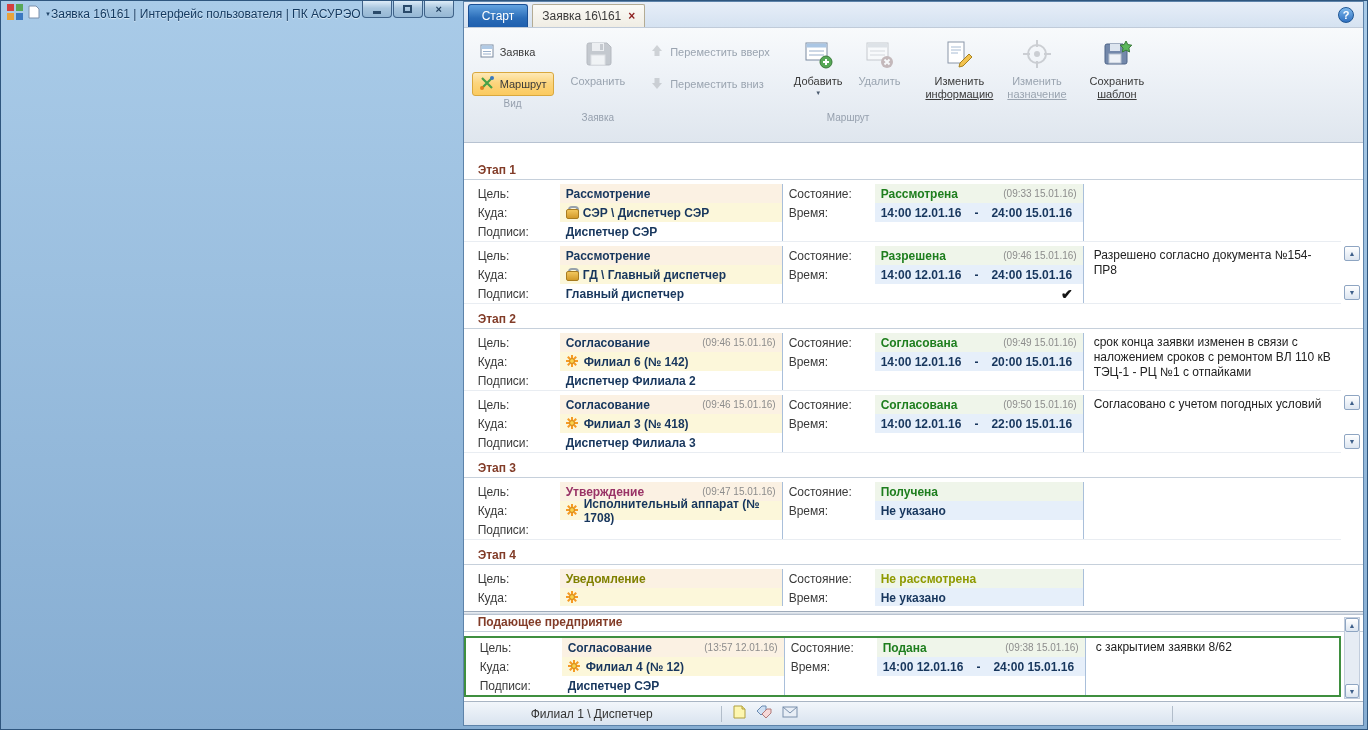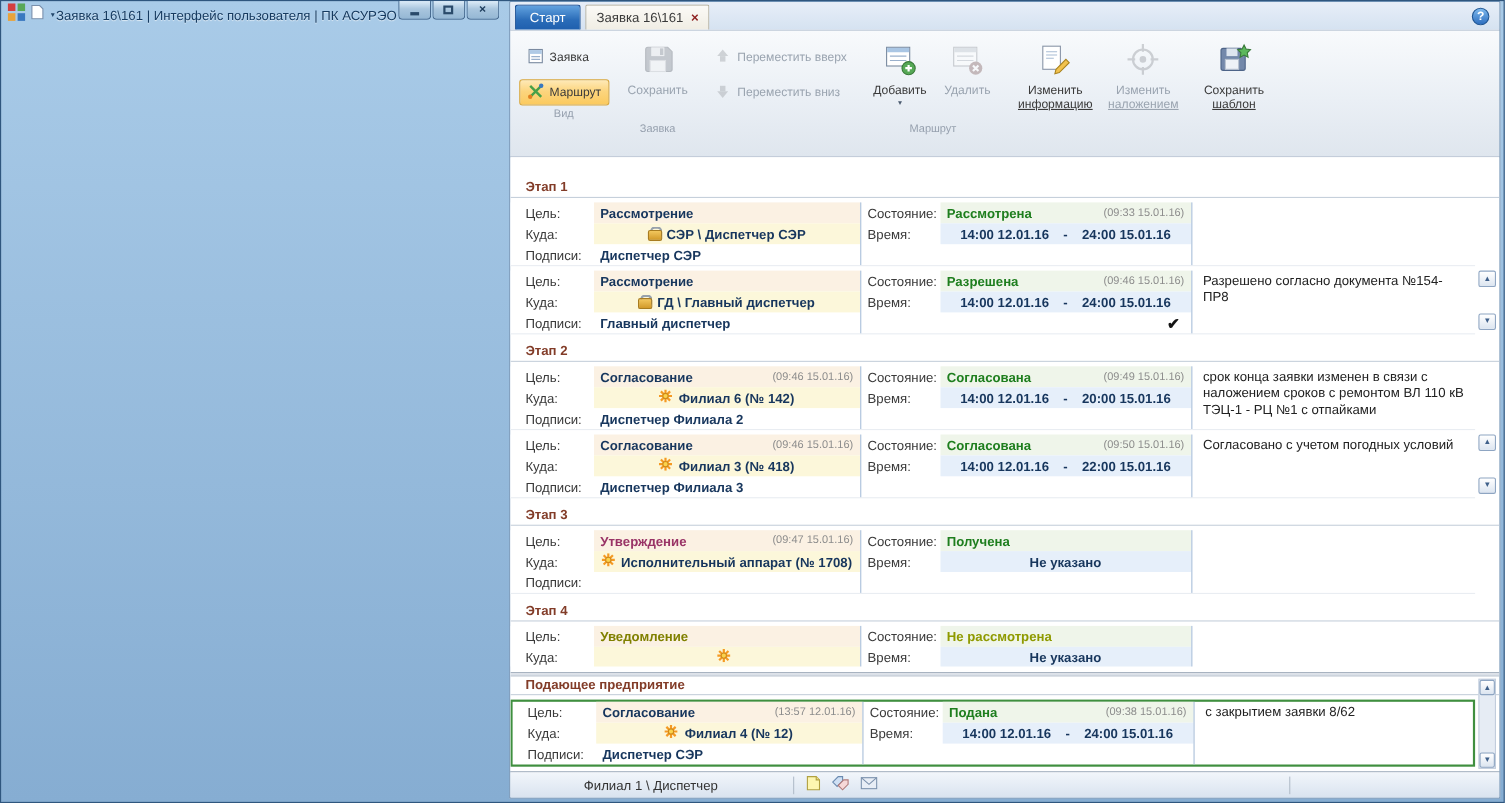--- a/index.html
+++ b/index.html
@@ -54,24 +54,24 @@
   .stage{margin-top:8px;}
   .stage:first-child{margin-top:20px;}
   .stage-title{font-size:12px;font-weight:bold;color:#823c28;padding:0 0 2px 14px;border-bottom:1px solid #c6d0db;}
   .stage-rows{position:relative;padding:4px 22px 0 0;}
   .rrow{display:flex;position:relative;margin-bottom:4px;border-bottom:1px solid #e9edf2;background:#fff;}
   .rrow.selected{border:2px solid #3f8f3f;margin-bottom:2px;}
   .col-left{width:318px;flex:none;}
   .col-mid{width:300px;flex:none;}
   .vsep{width:1px;flex:none;background:#a9bfda;}
   .col-comment{flex:1;padding:2px 10px;font-size:12px;color:#222;line-height:15px;}
-  .line{display:flex;align-items:center;height:19px;}
+  .line{display:flex;align-items:center;height:19px;gap:20px;}
   .lbl{width:76px;padding-left:14px;font-size:12px;color:#3a3a3a;flex:none;}
   .col-mid .lbl{width:72px;padding-left:6px;}
-  .cell{flex:1;height:19px;display:flex;align-items:center;padding:0 6px;justify-content:center;}
+  .cell{flex:1;height:19px;display:flex;align-items:center;padding:0 6px;}
   .goal-cell{background:#fbf1e3;justify-content:space-between;}
   .where-cell{background:#fcf7da;gap:6px;}
   .state-cell{background:#eff5ea;justify-content:space-between;}
   .time-cell{background:#e6effa;}
   .goal-val{font-weight:bold;font-size:12px;color:#17365d;}
   .goal-val.plum{color:#993366;}
   .goal-val.olive{color:#808000;}
   .where-val{font-weight:bold;font-size:12px;color:#17365d;}
   .signs-val{font-weight:bold;font-size:12px;color:#17365d;padding-left:6px;}
   .state-val{font-weight:bold;font-size:12px;color:#1e7e1e;}
@@ -246,21 +246,21 @@
           </button>
           <button class="bbtn disabled">
             <span><svg width="32" height="32" viewBox="0 0 32 32">
                   <circle cx="16" cy="16" r="9" fill="none" stroke="#8a96a8" stroke-width="2"></circle>
                   <circle cx="16" cy="16" r="3" fill="#8a96a8"></circle>
                   <line x1="16" y1="2" x2="16" y2="9" stroke="#8a96a8" stroke-width="2"></line>
                   <line x1="16" y1="23" x2="16" y2="30" stroke="#8a96a8" stroke-width="2"></line>
                   <line x1="2" y1="16" x2="9" y2="16" stroke="#8a96a8" stroke-width="2"></line>
                   <line x1="23" y1="16" x2="30" y2="16" stroke="#8a96a8" stroke-width="2"></line>
                 </svg></span>
-            <span class="blabel"><span>Изменить</span><br><span class="u">наложением</span></span>
+            <span class="blabel"><span>Изменить</span><br><span class="u">назначение</span></span>
           </button>
         </div>
       </div>
       <div class="gdiv"></div>
 
       <div class="rgroup">
         <div class="rbody">
           <button class="bbtn">
             <span><svg width="32" height="32" viewBox="0 0 32 32">
                   <path d="M4 8a2 2 0 0 1 2-2h16l4 4v14a2 2 0 0 1-2 2H6a2 2 0 0 1-2-2z" fill="#7388aa" stroke="#4e6488"></path>

